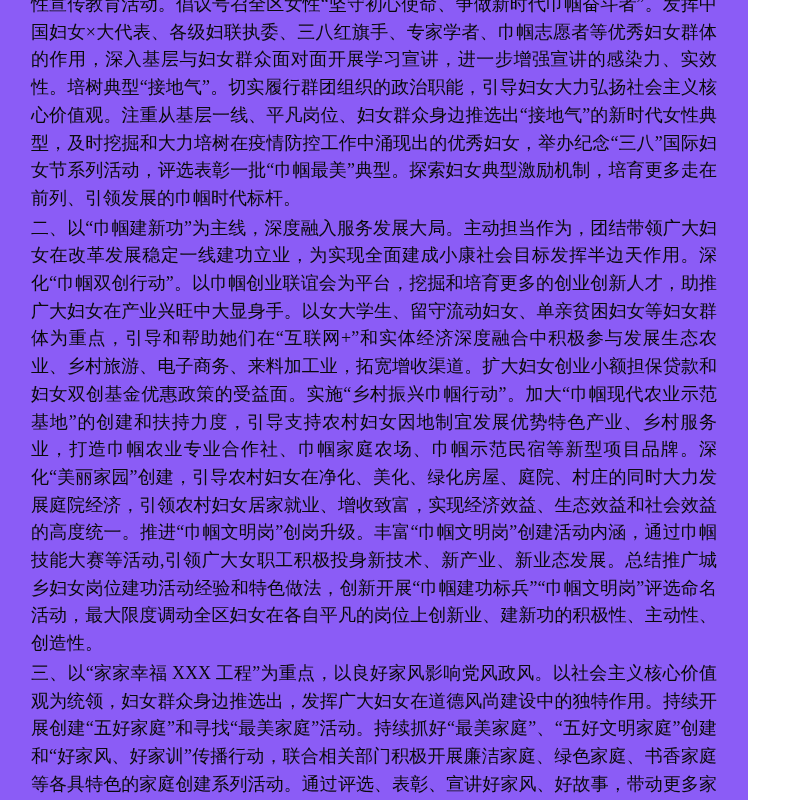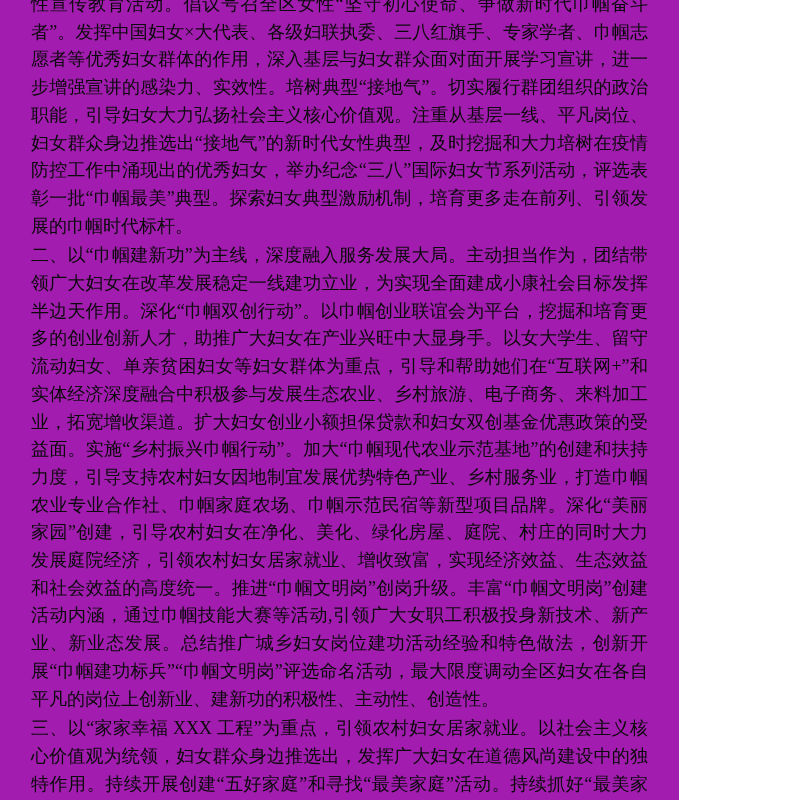--- a/index.html
+++ b/index.html
@@ -2,23 +2,23 @@
 <html><head>
 <meta charset="utf-8">
 <style>
   html, body {
     margin: 0;
     padding: 0;
     background: #ffffff;
   }
   .page {
     position: relative;
-    width: 679px;
+    width: 748px;
     height: 800px;
-    background: #a21caf;
+    background: #8b5cf6;
     overflow: hidden;
   }
   .doc-content {
     padding: 0 31px;
     margin-top: -9px;
     font-family: "Liberation Serif", "DejaVu Serif", serif;
     font-size: 18px;
     line-height: 27.7px;
     color: #0a0a0a;
     text-align: justify;
@@ -32,15 +32,15 @@
     font-weight: 400;
   }
 </style>
 </head>
 <body>
 
 <div class="page">
   <div class="doc-content">
       <p class="para"><span class="run-normal">性宣传教育活动。倡议号召全区女性“坚守初心使命、争做新时代巾帼奋斗者”。发挥中国妇女×大代表、各级妇联执委、三八红旗手、专家学者、巾帼志愿者等优秀妇女群体的作用，深入基层与妇女群众面对面开展学习宣讲，进一步增强宣讲的感染力、实效性。培树典型“接地气”。切实履行群团组织的政治职能，引导妇女大力弘扬社会主义核心价值观。注重从基层一线、平凡岗位、妇女群众身边推选出“接地气”的新时代女性典型，及时挖掘和大力培树在疫情防控工作中涌现出的优秀妇女，举办纪念“三八”国际妇女节系列活动，评选表彰一批“巾帼最美”典型。探索妇女典型激励机制，培育更多走在前列、引领发展的巾帼时代标杆。</span></p>
       <p class="para"><span class="run-bold">二、以“巾帼建新功”为主线，深度融入服务发展大局。</span><span class="run-normal">主动担当作为，团结带领广大妇女在改革发展稳定一线建功立业，为实现全面建成小康社会目标发挥半边天作用。深化“巾帼双创行动”。以巾帼创业联谊会为平台，挖掘和培育更多的创业创新人才，助推广大妇女在产业兴旺中大显身手。以女大学生、留守流动妇女、单亲贫困妇女等妇女群体为重点，引导和帮助她们在“互联网+”和实体经济深度融合中积极参与发展生态农业、乡村旅游、电子商务、来料加工业，拓宽增收渠道。扩大妇女创业小额担保贷款和妇女双创基金优惠政策的受益面。实施“乡村振兴巾帼行动”。加大“巾帼现代农业示范基地”的创建和扶持力度，引导支持农村妇女因地制宜发展优势特色产业、乡村服务业，打造巾帼农业专业合作社、巾帼家庭农场、巾帼示范民宿等新型项目品牌。深化“美丽家园”创建，引导农村妇女在净化、美化、绿化房屋、庭院、村庄的同时大力发展庭院经济，引领农村妇女居家就业、增收致富，实现经济效益、生态效益和社会效益的高度统一。推进“巾帼文明岗”创岗升级。丰富“巾帼文明岗”创建活动内涵，通过巾帼技能大赛等活动,引领广大女职工积极投身新技术、新产业、新业态发展。总结推广城乡妇女岗位建功活动经验和特色做法，创新开展“巾帼建功标兵”“巾帼文明岗”评选命名活动，最大限度调动全区妇女在各自平凡的岗位上创新业、建新功的积极性、主动性、创造性。</span></p>
-      <p class="para"><span class="run-bold">三、以“家家幸福 XXX 工程”为重点，引领农村妇女居家就业。</span><span class="run-normal">以社会主义核心价值观为统领，妇女群众身边推选出，发挥广大妇女在道德风尚建设中的独特作用。持续开展创建“五好家庭”和寻找“最美家庭”活动。持续抓好“最美家庭”、“五好文明家庭”创建和“好家风、好家训”传播行动，联合相关部门积极开展廉洁家庭、绿色家庭、书香家庭等各具特色的家庭创建系列活动。通过评选、表彰、宣讲好家风、好故事，带动更多家庭学习最美、弘扬最美，以良好家风影响党风政风、滋养社风民风。打造“好家风”宣传教育阵地。大力弘扬中华传统文化，紧扣重要时间节点，开展爱祖国、爱家乡宣传教育活动。依托村(社区)“妇女儿童之家”等阵地</span></p>
+      <p class="para"><span class="run-bold">三、以“家家幸福 XXX 工程”为重点，以良好家风影响党风政风。</span><span class="run-normal">以社会主义核心价值观为统领，妇女群众身边推选出，发挥广大妇女在道德风尚建设中的独特作用。持续开展创建“五好家庭”和寻找“最美家庭”活动。持续抓好“最美家庭”、“五好文明家庭”创建和“好家风、好家训”传播行动，联合相关部门积极开展廉洁家庭、绿色家庭、书香家庭等各具特色的家庭创建系列活动。通过评选、表彰、宣讲好家风、好故事，带动更多家庭学习最美、弘扬最美，以良好家风影响党风政风、滋养社风民风。打造“好家风”宣传教育阵地。大力弘扬中华传统文化，紧扣重要时间节点，开展爱祖国、爱家乡宣传教育活动。依托村(社区)“妇女儿童之家”等阵地</span></p>
     </div>
 </div>
 
 </body></html>

